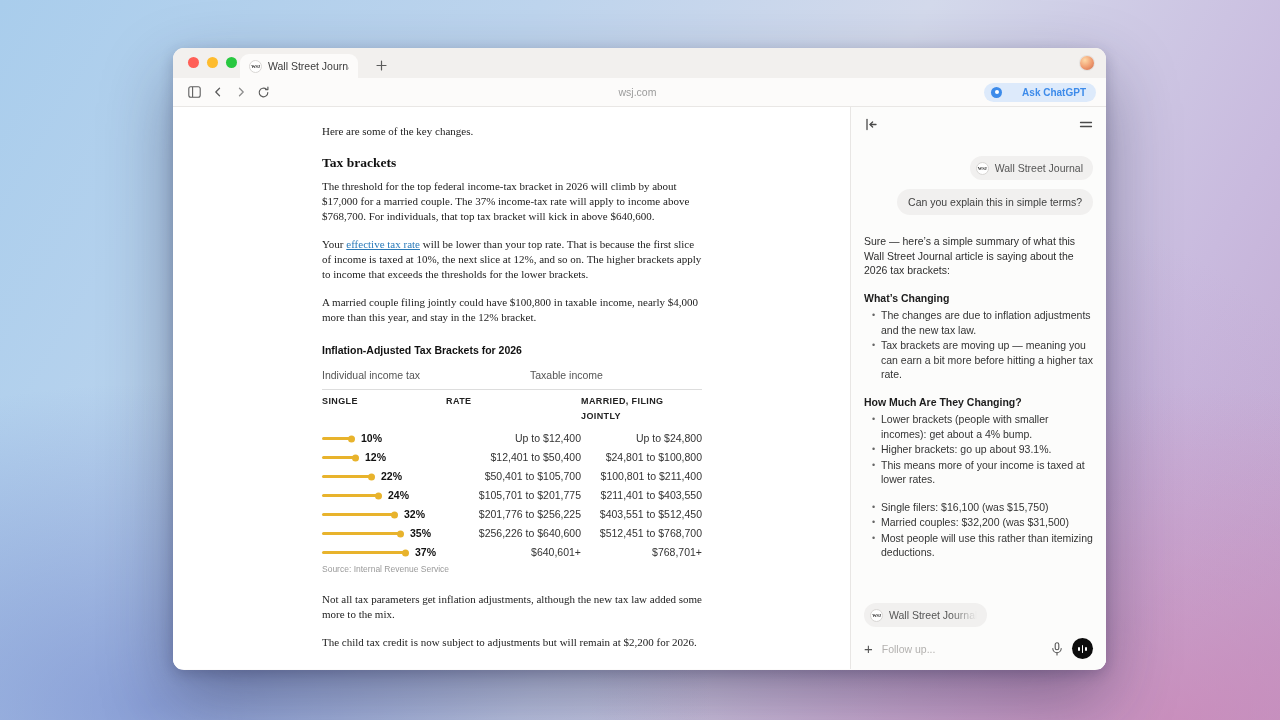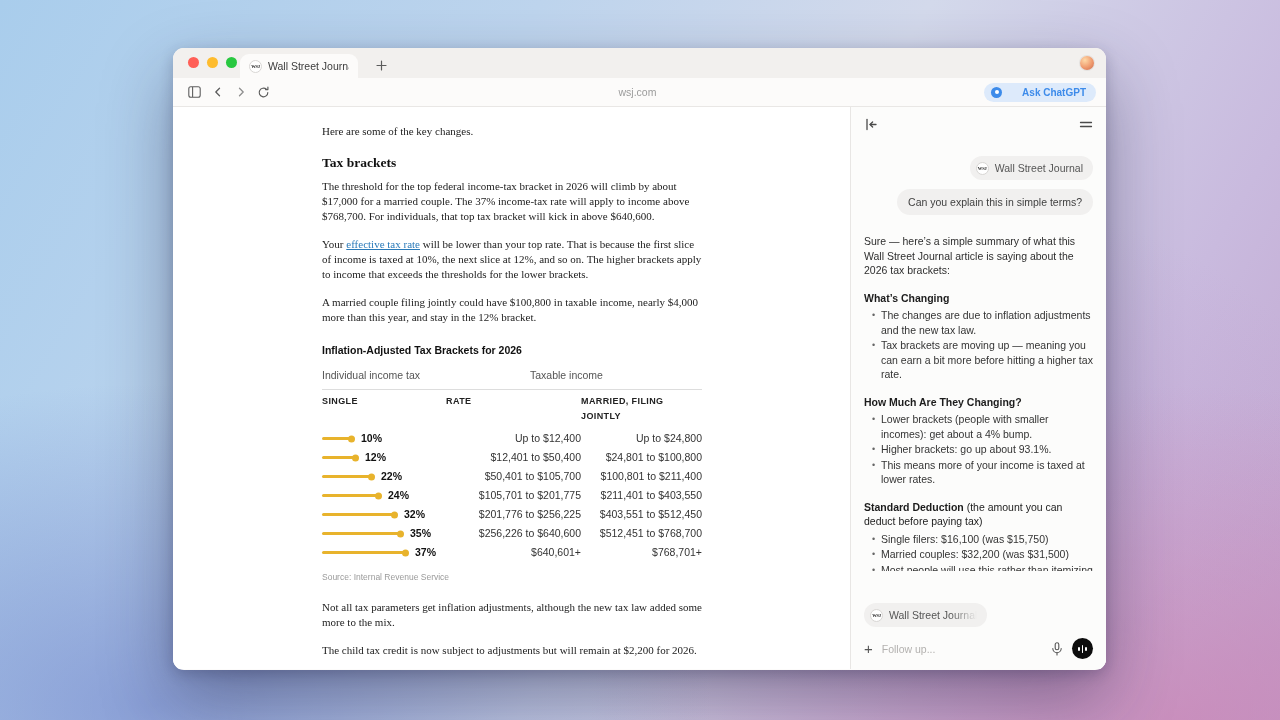--- a/index.html
+++ b/index.html
@@ -64,21 +64,21 @@
   .tgroup{display:flex;font-size:10.5px;color:#555;padding-bottom:6px;border-bottom:1px solid #ddd;margin-bottom:4px;}
   .tgroup .gl{width:208px;}
   .thead-row{display:grid;grid-template-columns:124px 135px 1fr;font-size:9px;font-weight:bold;
     letter-spacing:.4px;color:#222;margin-bottom:5px;}
   .trow{display:grid;grid-template-columns:124px 135px 1fr;align-items:center;height:19px;font-size:10.5px;color:#333;text-align:right;}
   .rate-cell{display:flex;align-items:center;}
   .rate-bar{display:inline-block;height:3px;border-radius:2px;position:relative;}
   .rate-bar::after{content:"";position:absolute;right:-3px;top:50%;transform:translateY(-50%);
     width:7px;height:7px;border-radius:50%;background:inherit;}
   .rate-label{font-weight:bold;margin-left:9px;font-size:10.5px;color:#111;}
-  .source{font-size:8.5px;color:#9a9a9a;margin-top:8px;}
+  .source{font-size:8.5px;color:#9a9a9a;}
 
   
   .chat{flex:0 0 256px;background:#fcfcfb;border-left:1px solid #e8e6e4;position:relative;overflow:hidden;
     font-size:10.5px;color:#3a3a3a;}
   .chat-header{display:flex;justify-content:space-between;align-items:center;padding:11px 13px 0;color:#4a4a4a;}
   .chat-scroll{padding:0 13px;height:440px;overflow:hidden;}
   .chip-row{display:flex;justify-content:flex-end;margin-top:25px;}
   .chip{display:inline-flex;align-items:center;gap:6px;background:#f1f0ef;border-radius:13px;height:24px;
     padding:0 10px 0 6px;color:#555;font-size:10.5px;white-space:nowrap;}
   .user-bubble-row{display:flex;justify-content:flex-end;margin-top:9px;}
@@ -285,21 +285,20 @@
             </div>
             <div class="chat-section">
               <div class="chat-heading"><b>How Much Are They Changing?</b></div>
               <ul class="chat-bullets">
                 <li>Lower brackets (people with smaller incomes): get about a 4% bump.</li>
                 <li>Higher brackets: go up about 93.1%.</li>
                 <li>This means more of your income is taxed at lower rates.</li>
               </ul>
             </div>
             <div class="chat-section">
-              <div class="chat-heading"><b>Standard Deduction</b><span> (the amount you can deduct before paying tax)</span></div>
               <ul class="chat-bullets">
                 <li>Single filers: $16,100 (was $15,750)</li>
                 <li>Married couples: $32,200 (was $31,500)</li>
                 <li>Most people will use this rather than itemizing deductions.</li>
               </ul>
             </div>
           </div>
       </div>
 
       <div class="chat-bottom">

